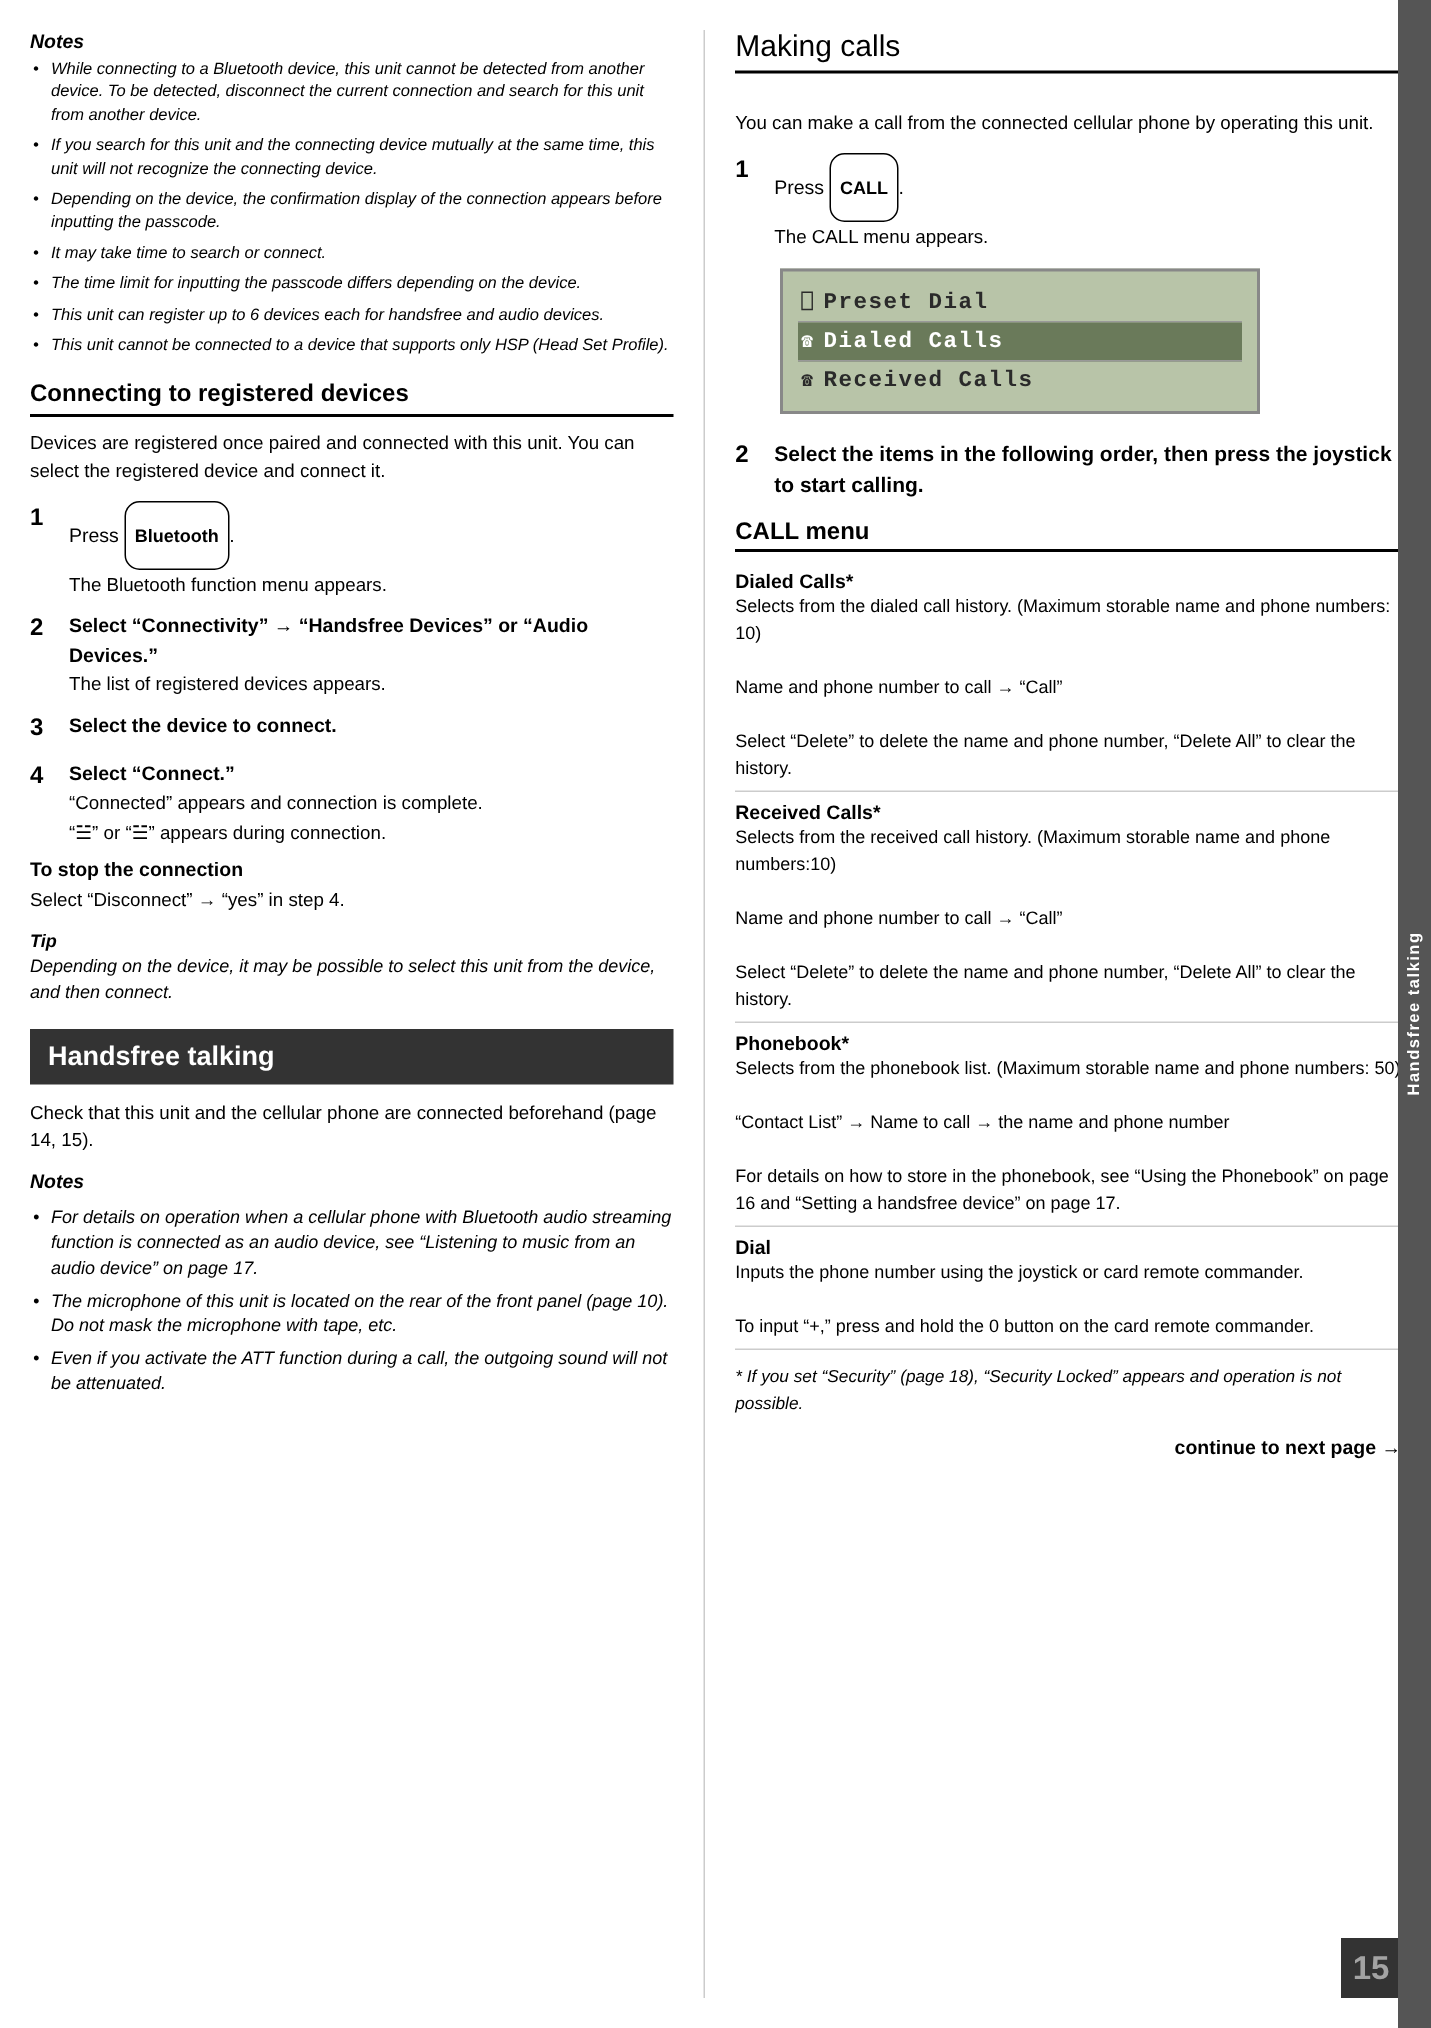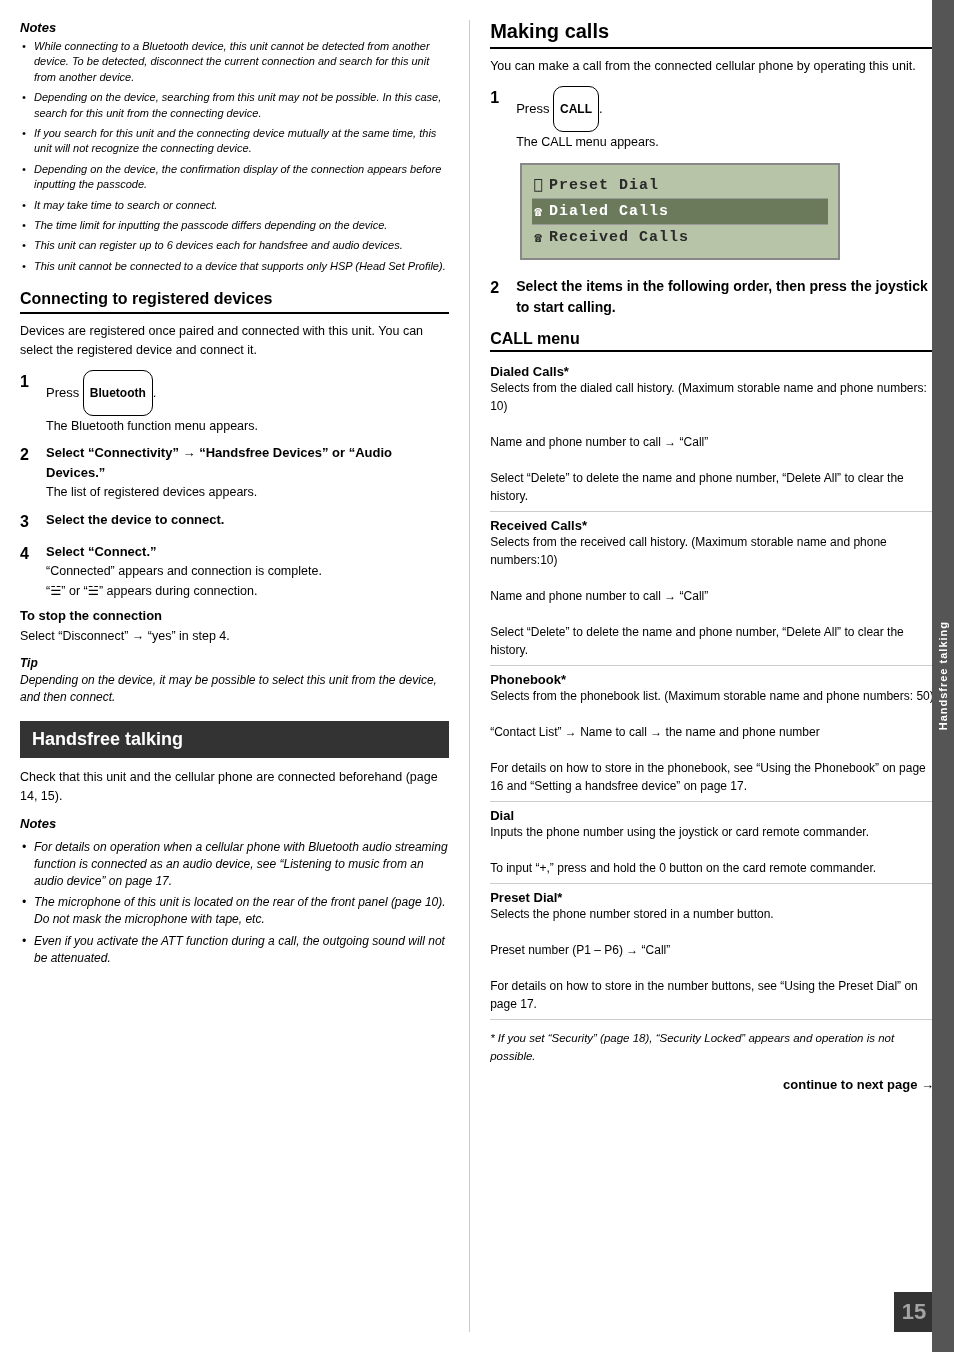--- a/index.html
+++ b/index.html
@@ -141,24 +141,24 @@
       line-height: 1.4;
     }
     .handsfree-notes li::before {
       content: "•";
       position: absolute;
       left: 2px;
     }
     
     .making-calls-title {
       font-size: 20px;
-      font-weight: bold;
+      font-weight: normal;
       border-bottom: 2px solid #000;
       padding-bottom: 4px;
-      margin-bottom: 8px;
+      margin-bottom: 24px;
     }
     
     .lcd-display {
       border: 2px solid #888;
       background: #b8c4a8;
       margin: 12px 0 16px 30px;
       padding: 8px 10px;
       font-family: 'Courier New', monospace;
       width: 320px;
     }
@@ -257,21 +257,20 @@
 </head>
 <body>
 
 <div class="page">
 
   <div class="left-col">
 
     <p class="notes-title">Notes</p>
     <ul class="notes-list">
       <li>While connecting to a Bluetooth device, this unit cannot be detected from another device. To be detected, disconnect the current connection and search for this unit from another device.</li>
-      <li>Depending on the device, searching from this unit may not be possible. In this case, search for this unit from the connecting device.</li>
       <li>If you search for this unit and the connecting device mutually at the same time, this unit will not recognize the connecting device.</li>
       <li>Depending on the device, the confirmation display of the connection appears before inputting the passcode.</li>
       <li>It may take time to search or connect.</li>
       <li>The time limit for inputting the passcode differs depending on the device.</li>
       <li>This unit can register up to 6 devices each for handsfree and audio devices.</li>
       <li>This unit cannot be connected to a device that supports only HSP (Head Set Profile).</li>
     </ul>
 
     <div class="section-title">Connecting to registered devices</div>
     <p class="section-desc">Devices are registered once paired and connected with this unit. You can select the registered device and connect it.</p>
@@ -392,28 +391,20 @@
     </div>
 
     <div class="call-menu-item">
       <div class="call-menu-item-title">Dial</div>
       <div class="call-menu-item-desc">
         Inputs the phone number using the joystick or card remote commander.<br><br>
         To input “+,” press and hold the 0 button on the card remote commander.
       </div>
     </div>
 
-    <div class="call-menu-item">
-      <div class="call-menu-item-title">Preset Dial*</div>
-      <div class="call-menu-item-desc">
-        Selects the phone number stored in a number button.<br><br>
-        Preset number (P1 – P6) → “Call”<br><br>
-        For details on how to store in the number buttons, see “Using the Preset Dial” on page 17.
-      </div>
-    </div>
 
     <p class="footnote">* If you set “Security” (page 18), “Security Locked” appears and operation is not possible.</p>
     <p class="continue-line">continue to next page →</p>
   </div>
 </div>
 
 <div class="page-number">15</div>
 
 <div class="right-bar">
   <span class="right-bar-text">Handsfree talking</span>

